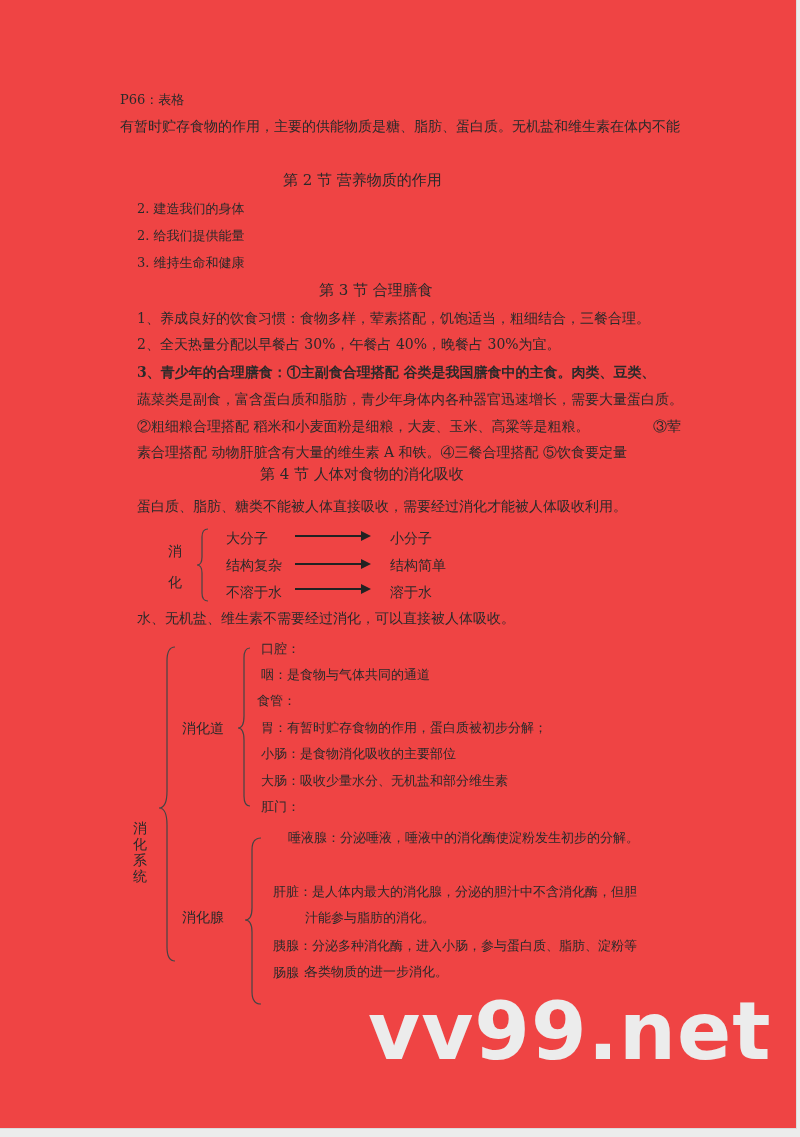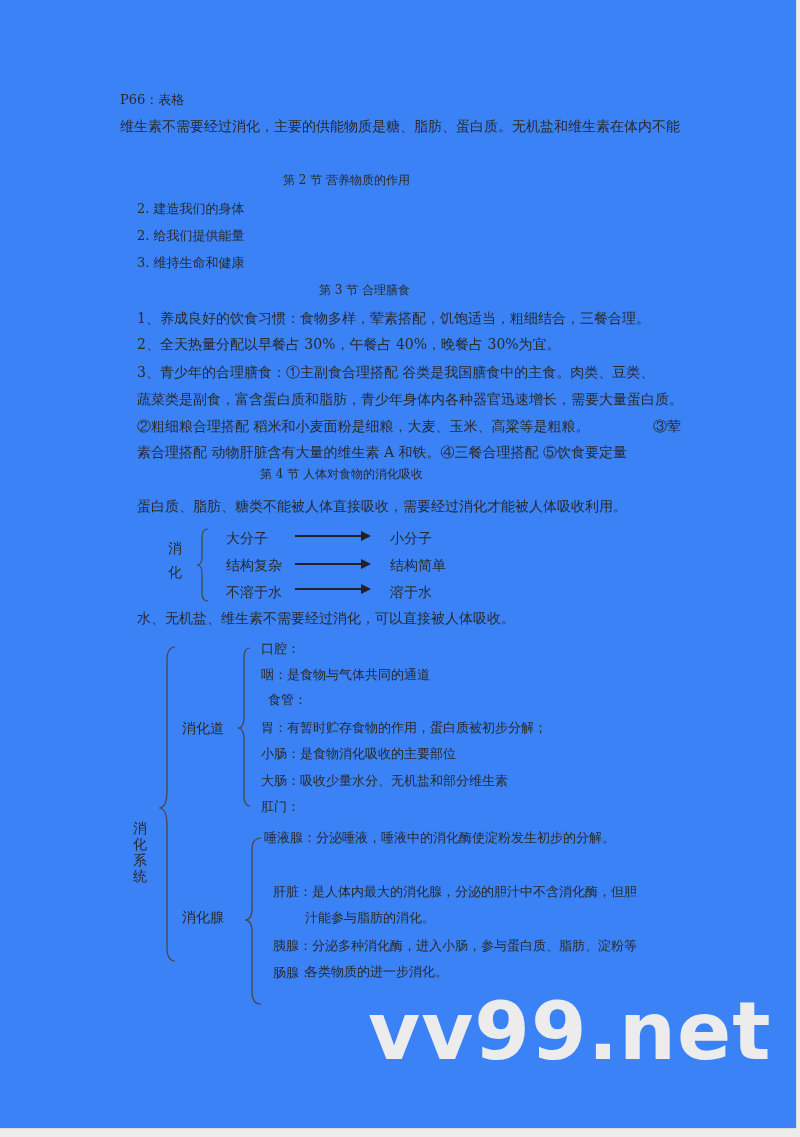--- a/index.html
+++ b/index.html
@@ -4,59 +4,59 @@
 <style>
   html, body { margin: 0; padding: 0; }
   body {
     width: 800px; height: 1137px; position: relative; overflow: hidden;
     background: #ececec;
     font-family: "DejaVu Serif", "Liberation Serif", serif;
     color: #2a2a2a;
   }
   .page {
     position: absolute; left: 0; top: 0; width: 796px; height: 1128px;
-    background: #3b82f6; border-right: 1px solid #dcdcdc; border-bottom: 1px solid #dcdcdc;
+    background: #ef4444; border-right: 1px solid #dcdcdc; border-bottom: 1px solid #dcdcdc;
   }
   .t { position: absolute; white-space: nowrap; font-size: 14px; line-height: 18px; }
-  .h { font-size: 12px; }
+  .h { font-size: 15px; }
   .small { font-size: 13px; }
   .vert { position: absolute; font-size: 14px; line-height: 16px; width: 16px; white-space: normal; word-break: break-all; }
   .wm {
     position: absolute; left: 368px; top: 992px;
     font-family: "DejaVu Sans", "Liberation Sans", sans-serif;
     font-weight: bold; font-size: 80px; line-height: 80px; color: #ececec; letter-spacing: 1px;
   }
   svg { position: absolute; overflow: visible; }
 </style>
 </head>
 <body>
 
 <div class="page">
 
   <div class="t small" style="left:120px;top:91px;">P66：表格</div>
-  <div class="t" style="left:120px;top:117px;">维生素不需要经过消化，主要的供能物质是糖、脂肪、蛋白质。无机盐和维生素在体内不能</div>
+  <div class="t" style="left:120px;top:117px;">有暂时贮存食物的作用，主要的供能物质是糖、脂肪、蛋白质。无机盐和维生素在体内不能</div>
 
   <div class="t h" style="left:283px;top:171px;">第 2 节  营养物质的作用</div>
   <div class="t small" style="left:137px;top:200px;">2. 建造我们的身体</div>
   <div class="t small" style="left:137px;top:227px;">2. 给我们提供能量</div>
   <div class="t small" style="left:137px;top:254px;text-align:right;">3. 维持生命和健康</div>
 
   <div class="t h" style="left:319px;top:281px;">第 3 节  合理膳食</div>
   <div class="t" style="left:137px;top:309px;">1、养成良好的饮食习惯：食物多样，荤素搭配，饥饱适当，粗细结合，三餐合理。</div>
   <div class="t" style="left:137px;top:335px;">2、全天热量分配以早餐占 30%，午餐占 40%，晚餐占 30%为宜。</div>
-  <div class="t" style="left:137px;top:363px;">3、青少年的合理膳食：①主副食合理搭配   谷类是我国膳食中的主食。肉类、豆类、</div>
+  <div class="t" style="left:137px;top:363px;font-weight:bold;">3、青少年的合理膳食：①主副食合理搭配   谷类是我国膳食中的主食。肉类、豆类、</div>
   <div class="t" style="left:137px;top:390px;">蔬菜类是副食，富含蛋白质和脂肪，青少年身体内各种器官迅速增长，需要大量蛋白质。</div>
   <div class="t" style="left:137px;top:417px;">②粗细粮合理搭配   稻米和小麦面粉是细粮，大麦、玉米、高粱等是粗粮。</div>
   <div class="t" style="left:653px;top:417px;">③荤</div>
   <div class="t" style="left:137px;top:443px;">素合理搭配  动物肝脏含有大量的维生素 A 和铁。④三餐合理搭配  ⑤饮食要定量</div>
 
   <div class="t h" style="left:260px;top:465px;">第 4 节  人体对食物的消化吸收</div>
   <div class="t" style="left:137px;top:497px;">蛋白质、脂肪、糖类不能被人体直接吸收，需要经过消化才能被人体吸收利用。</div>
 
-  <div class="vert" style="left:168px;top:536px;line-height:24px;">消化</div>
+  <div class="vert" style="left:168px;top:536px;line-height:31px;">消化</div>
   <svg style="left:196px;top:527px;" width="20" height="76">
     <path d="M12 2 Q6 2 6 10 L6 30 Q6 38 1 38 Q6 38 6 46 L6 66 Q6 74 12 74" fill="none" stroke="#444" stroke-width="1.2"></path>
   </svg>
 
   <div class="t" style="left:226px;top:529px;">大分子</div>
   <svg style="left:295px;top:530px;" width="80" height="12">
     <line x1="0" y1="6" x2="66" y2="6" stroke="#222" stroke-width="2"></line>
       <polygon points="66,1 76,6 66,11" fill="#222"></polygon>
   </svg>
   <div class="t" style="left:390px;top:529px;">小分子</div>
@@ -81,31 +81,31 @@
   <svg style="left:155px;top:645px;" width="24" height="320">
     <path d="M20 2 Q12 2 12 16 L12 146 Q12 163 4 163 Q12 163 12 180 L12 302 Q12 316 20 316" fill="none" stroke="#444" stroke-width="1.2"></path>
   </svg>
 
   <div class="t" style="left:182px;top:719px;">消化道</div>
   <svg style="left:236px;top:646px;" width="20" height="162">
     <path d="M14 2 Q8 2 8 12 L8 70 Q8 82 2 82 Q8 82 8 94 L8 150 Q8 160 14 160" fill="none" stroke="#444" stroke-width="1.2"></path>
   </svg>
   <div class="t small" style="left:261px;top:640px;">口腔：</div>
   <div class="t small" style="left:261px;top:666px;">咽：是食物与气体共同的通道</div>
-  <div class="t small" style="left:268px;top:692px;font-family:Liberation Mono, monospace;">食管：</div>
+  <div class="t small" style="left:257px;top:692px;">食管：</div>
   <div class="t small" style="left:261px;top:719px;">胃：有暂时贮存食物的作用，蛋白质被初步分解；</div>
   <div class="t small" style="left:261px;top:745px;">小肠：是食物消化吸收的主要部位</div>
   <div class="t small" style="left:261px;top:772px;">大肠：吸收少量水分、无机盐和部分维生素</div>
   <div class="t small" style="left:261px;top:798px;">肛门：</div>
 
   <div class="t" style="left:182px;top:908px;">消化腺</div>
   <svg style="left:243px;top:836px;" width="22" height="170">
     <path d="M18 2 Q9 2 9 14 L9 72 Q9 84 2 84 Q9 84 9 96 L9 156 Q9 168 18 168" fill="none" stroke="#444" stroke-width="1.2"></path>
   </svg>
-  <div class="t small" style="left:264px;top:829px;">唾液腺：分泌唾液，唾液中的消化酶使淀粉发生初步的分解。</div>
+  <div class="t small" style="left:288px;top:829px;">唾液腺：分泌唾液，唾液中的消化酶使淀粉发生初步的分解。</div>
   <div class="t small" style="left:273px;top:883px;">肝脏：是人体内最大的消化腺，分泌的胆汁中不含消化酶，但胆</div>
   <div class="t small" style="left:305px;top:909px;">汁能参与脂肪的消化。</div>
   <div class="t small" style="left:273px;top:937px;text-align:right;">胰腺：分泌多种消化酶，进入小肠，参与蛋白质、脂肪、淀粉等</div>
   <div class="t small" style="left:305px;top:963px;">各类物质的进一步消化。</div>
   <div class="t small" style="left:273px;top:964px;">肠腺：</div>
 
   <div class="wm">vv99.net</div>
 </div>
 
 </body></html>

